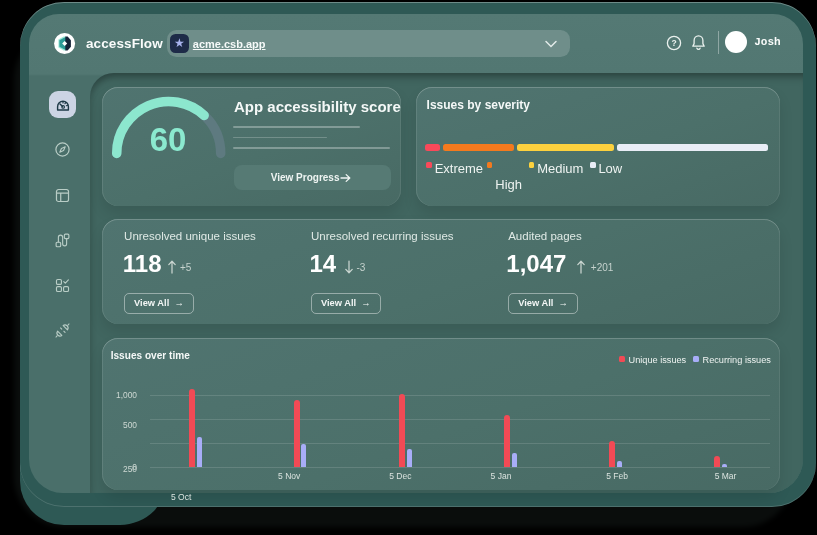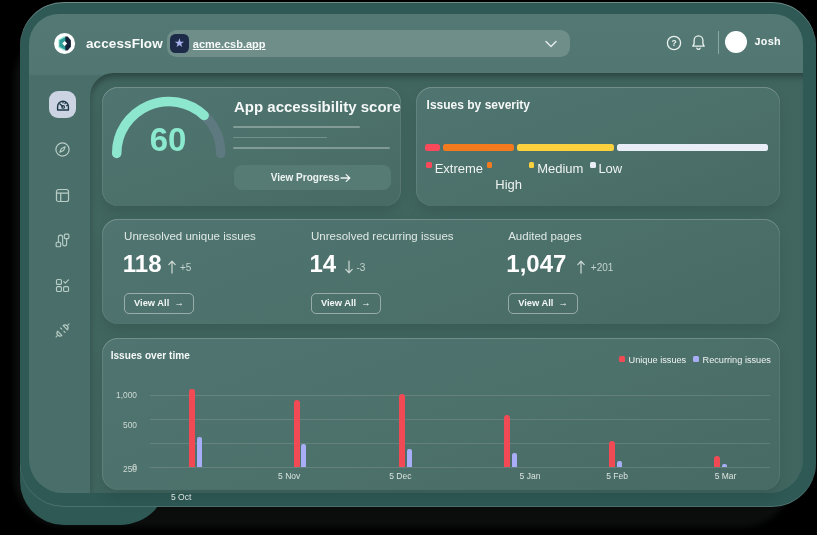--- a/index.html
+++ b/index.html
@@ -185,15 +185,15 @@
 <div class="abs rbar" style="left:504.4px;top:415px;height:52px;"></div>
 <div class="abs pbar" style="left:512.1px;top:452.7px;height:14.3px;"></div>
 <div class="abs rbar" style="left:608.5px;top:440.7px;height:26.3px;"></div>
 <div class="abs pbar" style="left:617.1px;top:461.3px;height:5.7px;"></div>
 <div class="abs rbar" style="left:714.4px;top:455.7px;height:11.3px;"></div>
 <div class="abs pbar" style="left:722.1px;top:464.2px;height:2.8px;"></div>
 
 <div class="abs xlab" style="left:151.2px;margin-top:21px;">5 Oct</div>
 <div class="abs xlab" style="left:259.2px;">5 Nov</div>
 <div class="abs xlab" style="left:370.4px;">5 Dec</div>
-<div class="abs xlab" style="left:500px;">5 Jan</div>
+<div class="abs xlab" style="left:471px;">5 Jan</div>
 <div class="abs xlab" style="left:587.1px;">5 Feb</div>
 <div class="abs xlab" style="left:695.5px;">5 Mar</div>
 
 </body></html>

